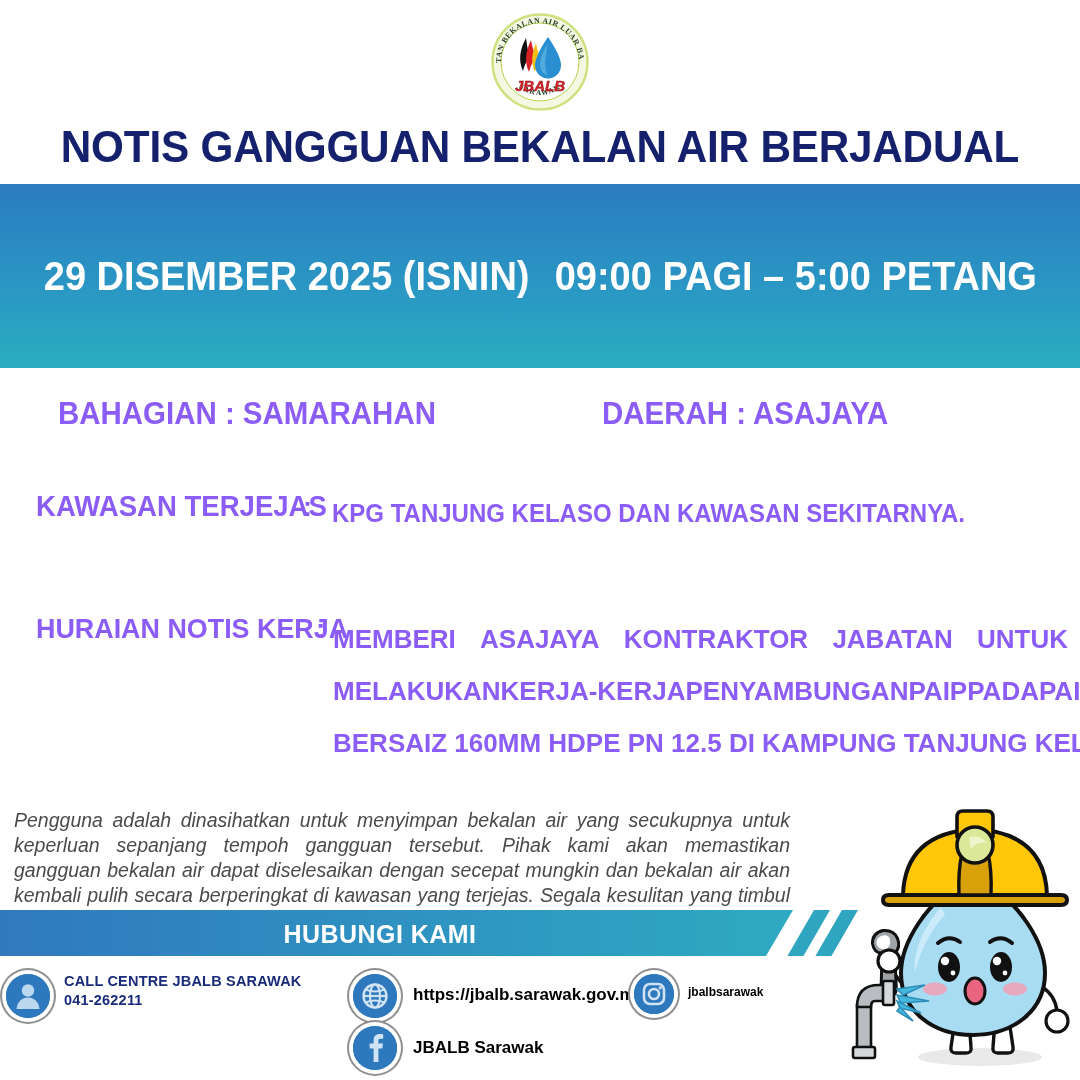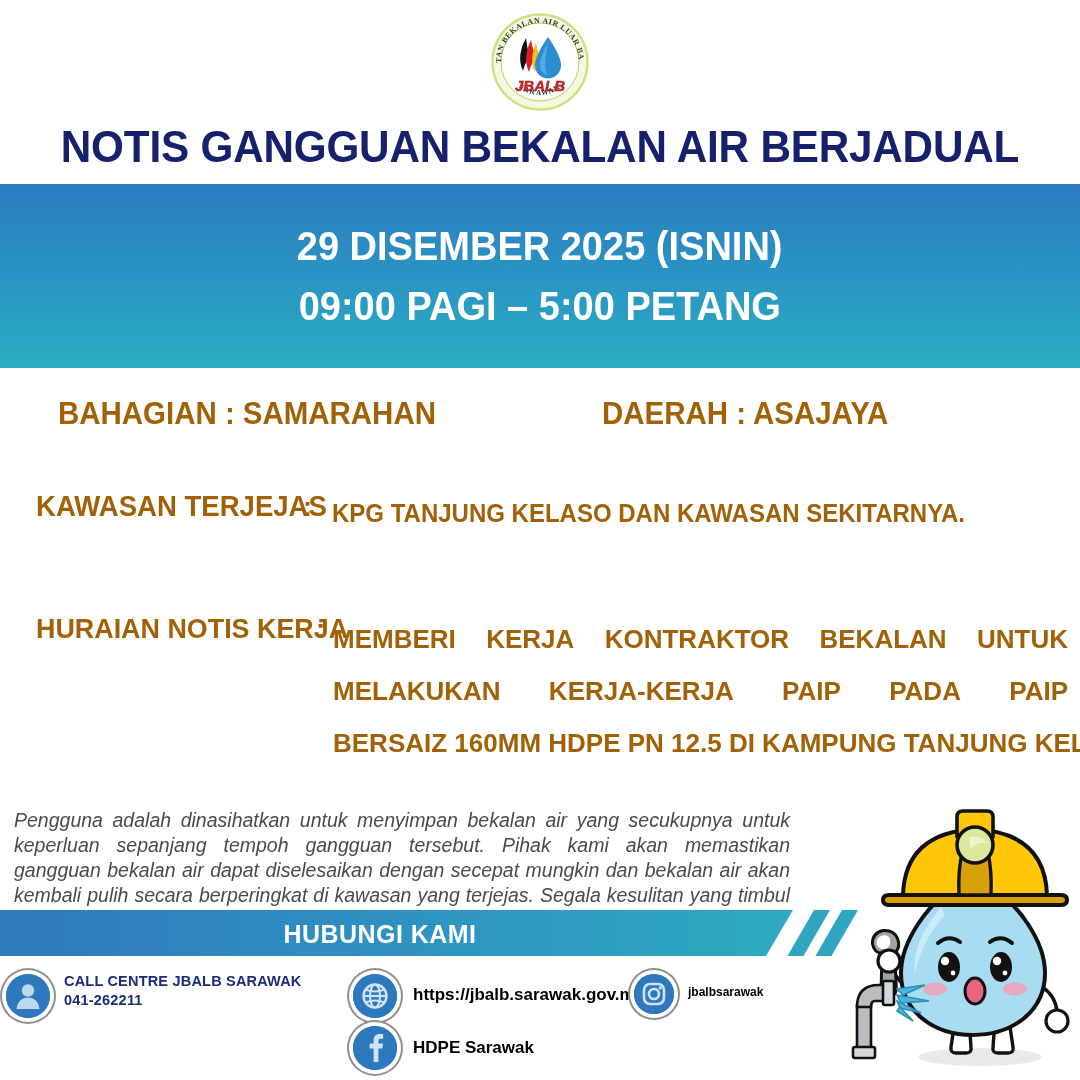--- a/index.html
+++ b/index.html
@@ -26,30 +26,30 @@
     letter-spacing:-0.2px;
     transform:scaleX(0.96);
     font-family:"Liberation Sans", sans-serif;
     white-space:nowrap;
   }
 
   
   .banner{
     position:absolute;left:0;top:184px;width:1080px;height:184px;
     background:linear-gradient(180deg,#2b7cbf 0%, #2a96c4 55%, #2aaec0 100%);
-    display:flex;flex-direction:column;justify-content:center;align-items:center;
+    display:flex;flex-direction:row;justify-content:center;align-items:center;
   }
   .banner-line{
     color:#ffffff;font-weight:bold;font-size:40px;line-height:60px;
     transform:scaleX(0.95);
     white-space:nowrap;
   }
 
   
-  .detail{position:absolute;left:0;top:368px;width:856px;height:430px;color:#a16207;}
+  .detail{position:absolute;left:0;top:368px;width:856px;height:430px;color:#8b5cf6;}
 
   .row-bd{position:absolute;top:28px;left:0;width:1080px;}
   .bahagian{position:absolute;left:58px;top:0;font-size:31px;font-weight:bold;transform:scaleX(0.95);transform-origin:left center;white-space:nowrap;}
   .daerah{position:absolute;left:602px;top:0;font-size:31px;font-weight:bold;transform:scaleX(0.95);transform-origin:left center;white-space:nowrap;}
 
   .row-kt{position:absolute;top:122px;left:0;width:1080px;}
   .kt-label{position:absolute;left:36px;top:0;font-size:29px;font-weight:bold;transform:scaleX(0.95);transform-origin:left center;white-space:nowrap;}
   .kt-colon{position:absolute;left:303px;top:2px;font-size:27px;font-weight:bold;}
   .kt-value{position:absolute;left:332px;top:9px;font-size:25px;font-weight:bold;transform:scaleX(0.96);transform-origin:left center;white-space:nowrap;}
 
@@ -162,28 +162,29 @@
       <div class="kt-colon">:</div>
       <div class="kt-value">KPG TANJUNG KELASO DAN KAWASAN SEKITARNYA.</div>
     </div>
 
     <div class="row-hn">
       <div class="hn-label">HURAIAN NOTIS KERJA</div>
       <div class="hn-colon">:</div>
       <div class="hn-body">
         <div class="hn-line">
           <span>MEMBERI</span>
-          <span>KERJA</span>
+          <span>ASAJAYA</span>
           <span>KONTRAKTOR</span>
-          <span>BEKALAN</span>
+          <span>JABATAN</span>
           <span>UNTUK</span>
         </div>
         <div class="hn-line">
           <span>MELAKUKAN</span>
           <span>KERJA-KERJA</span>
+          <span>PENYAMBUNGAN</span>
           <span>PAIP</span>
           <span>PADA</span>
           <span>PAIP</span>
         </div>
         <div class="hn-line last">BERSAIZ 160MM HDPE PN 12.5 DI KAMPUNG TANJUNG KELASO.</div>
       </div>
     </div>
   </div>
 
   <div class="disclaimer">Pengguna adalah dinasihatkan untuk menyimpan bekalan air yang secukupnya untuk keperluan sepanjang tempoh gangguan tersebut. Pihak kami akan memastikan gangguan bekalan air dapat diselesaikan dengan secepat mungkin dan bekalan air akan kembali pulih secara berperingkat di kawasan yang terjejas. Segala kesulitan yang timbul akibat gangguan ini adalah sangat dikesali.</div>
@@ -229,21 +230,21 @@
   <div class="c-web-label">https://jbalb.sarawak.gov.my/</div>
 
   <div class="c-fb">
     <div class="cicon">
       <svg width="44" height="44" viewBox="0 0 44 44">
         <circle cx="22" cy="22" r="22" fill="#2e78bd"></circle>
         <path d="M25.4,22.6 h4.0 l0.6,-5.0 h-4.6 v-2.6 c0,-1.4 0.4,-2.3 2.4,-2.3 h2.4 V8.2 c-0.4,-0.06 -1.9,-0.18 -3.6,-0.18 c-3.6,0 -6.0,2.2 -6.0,6.2 v3.4 h-4.0 v5.0 h4.0 V36 h4.8 Z" fill="#cfe3f5"></path>
       </svg>
     </div>
   </div>
-  <div class="c-fb-label">HDPE Sarawak</div>
+  <div class="c-fb-label">JBALB Sarawak</div>
 
   <div class="c-ig">
     <div class="cicon" style="width:40px;height:40px;">
       <svg width="40" height="40" viewBox="0 0 40 40">
         <circle cx="20" cy="20" r="20" fill="#2e78bd"></circle>
         <rect x="10" y="10" width="20" height="20" rx="6" ry="6" fill="none" stroke="#cfe3f5" stroke-width="2.6"></rect>
         <circle cx="20" cy="20" r="5" fill="none" stroke="#cfe3f5" stroke-width="2.6"></circle>
         <circle cx="26.2" cy="13.9" r="1.6" fill="#cfe3f5"></circle>
       </svg>
     </div>

